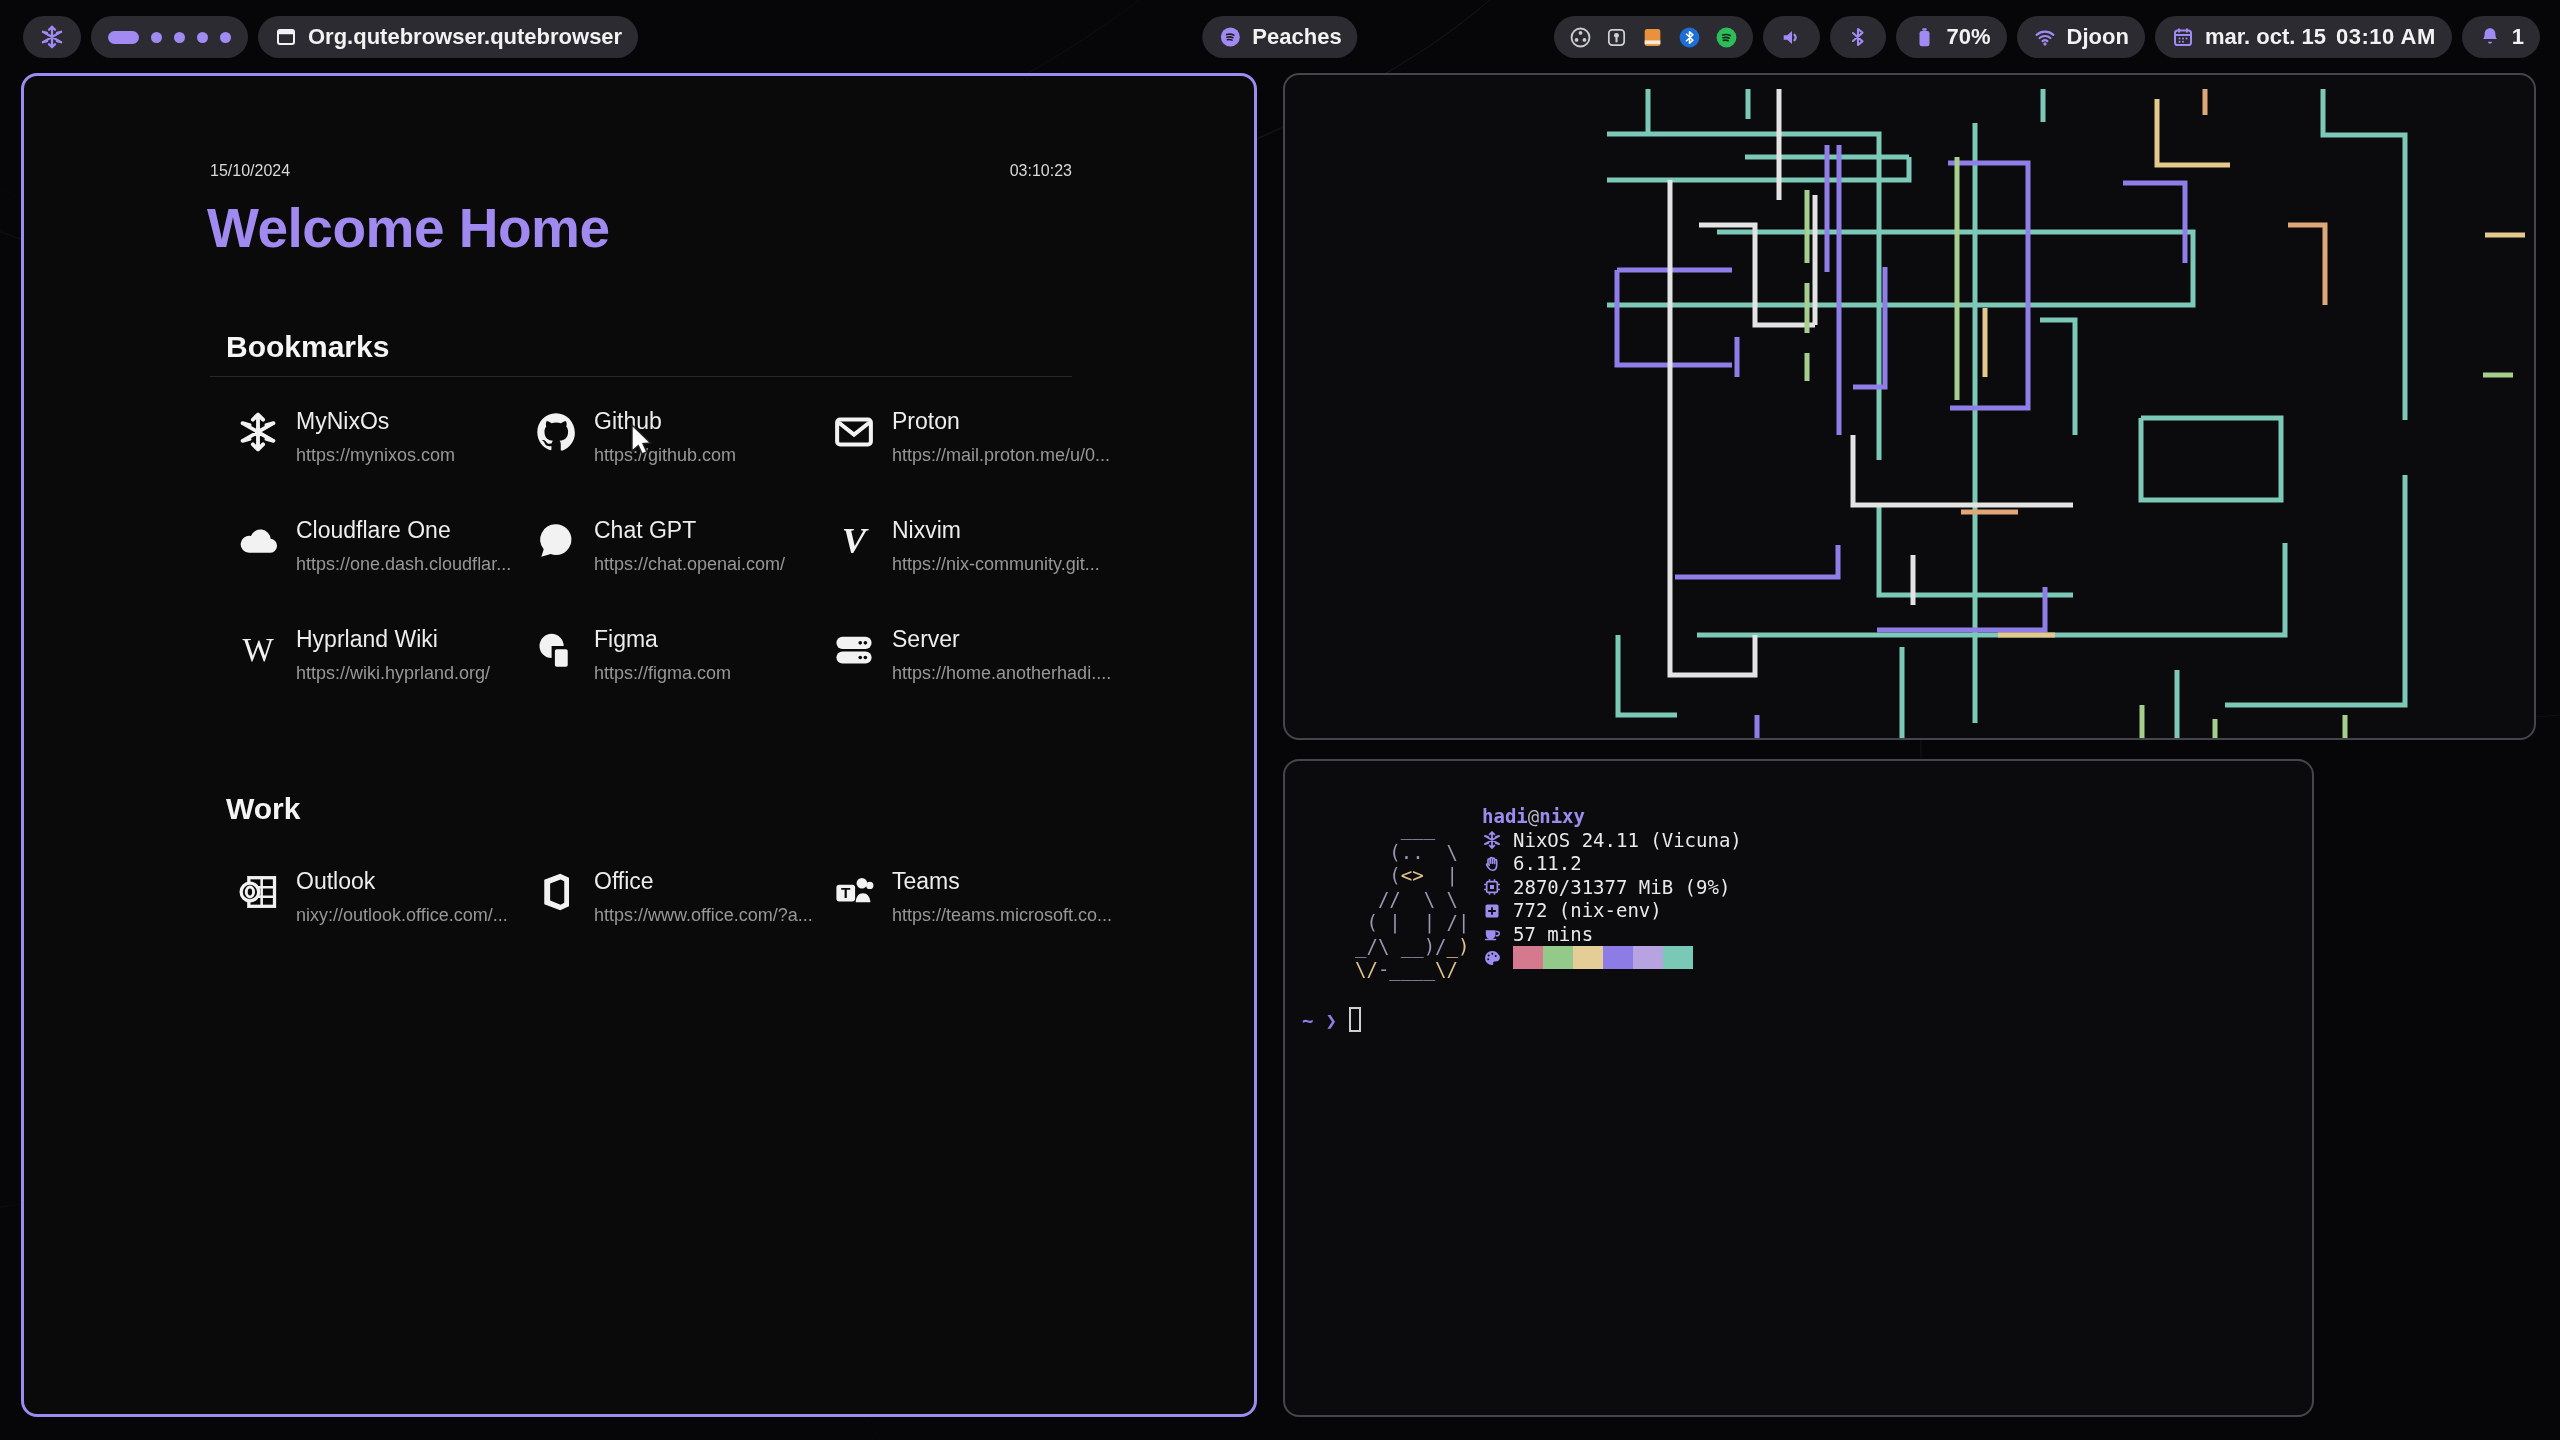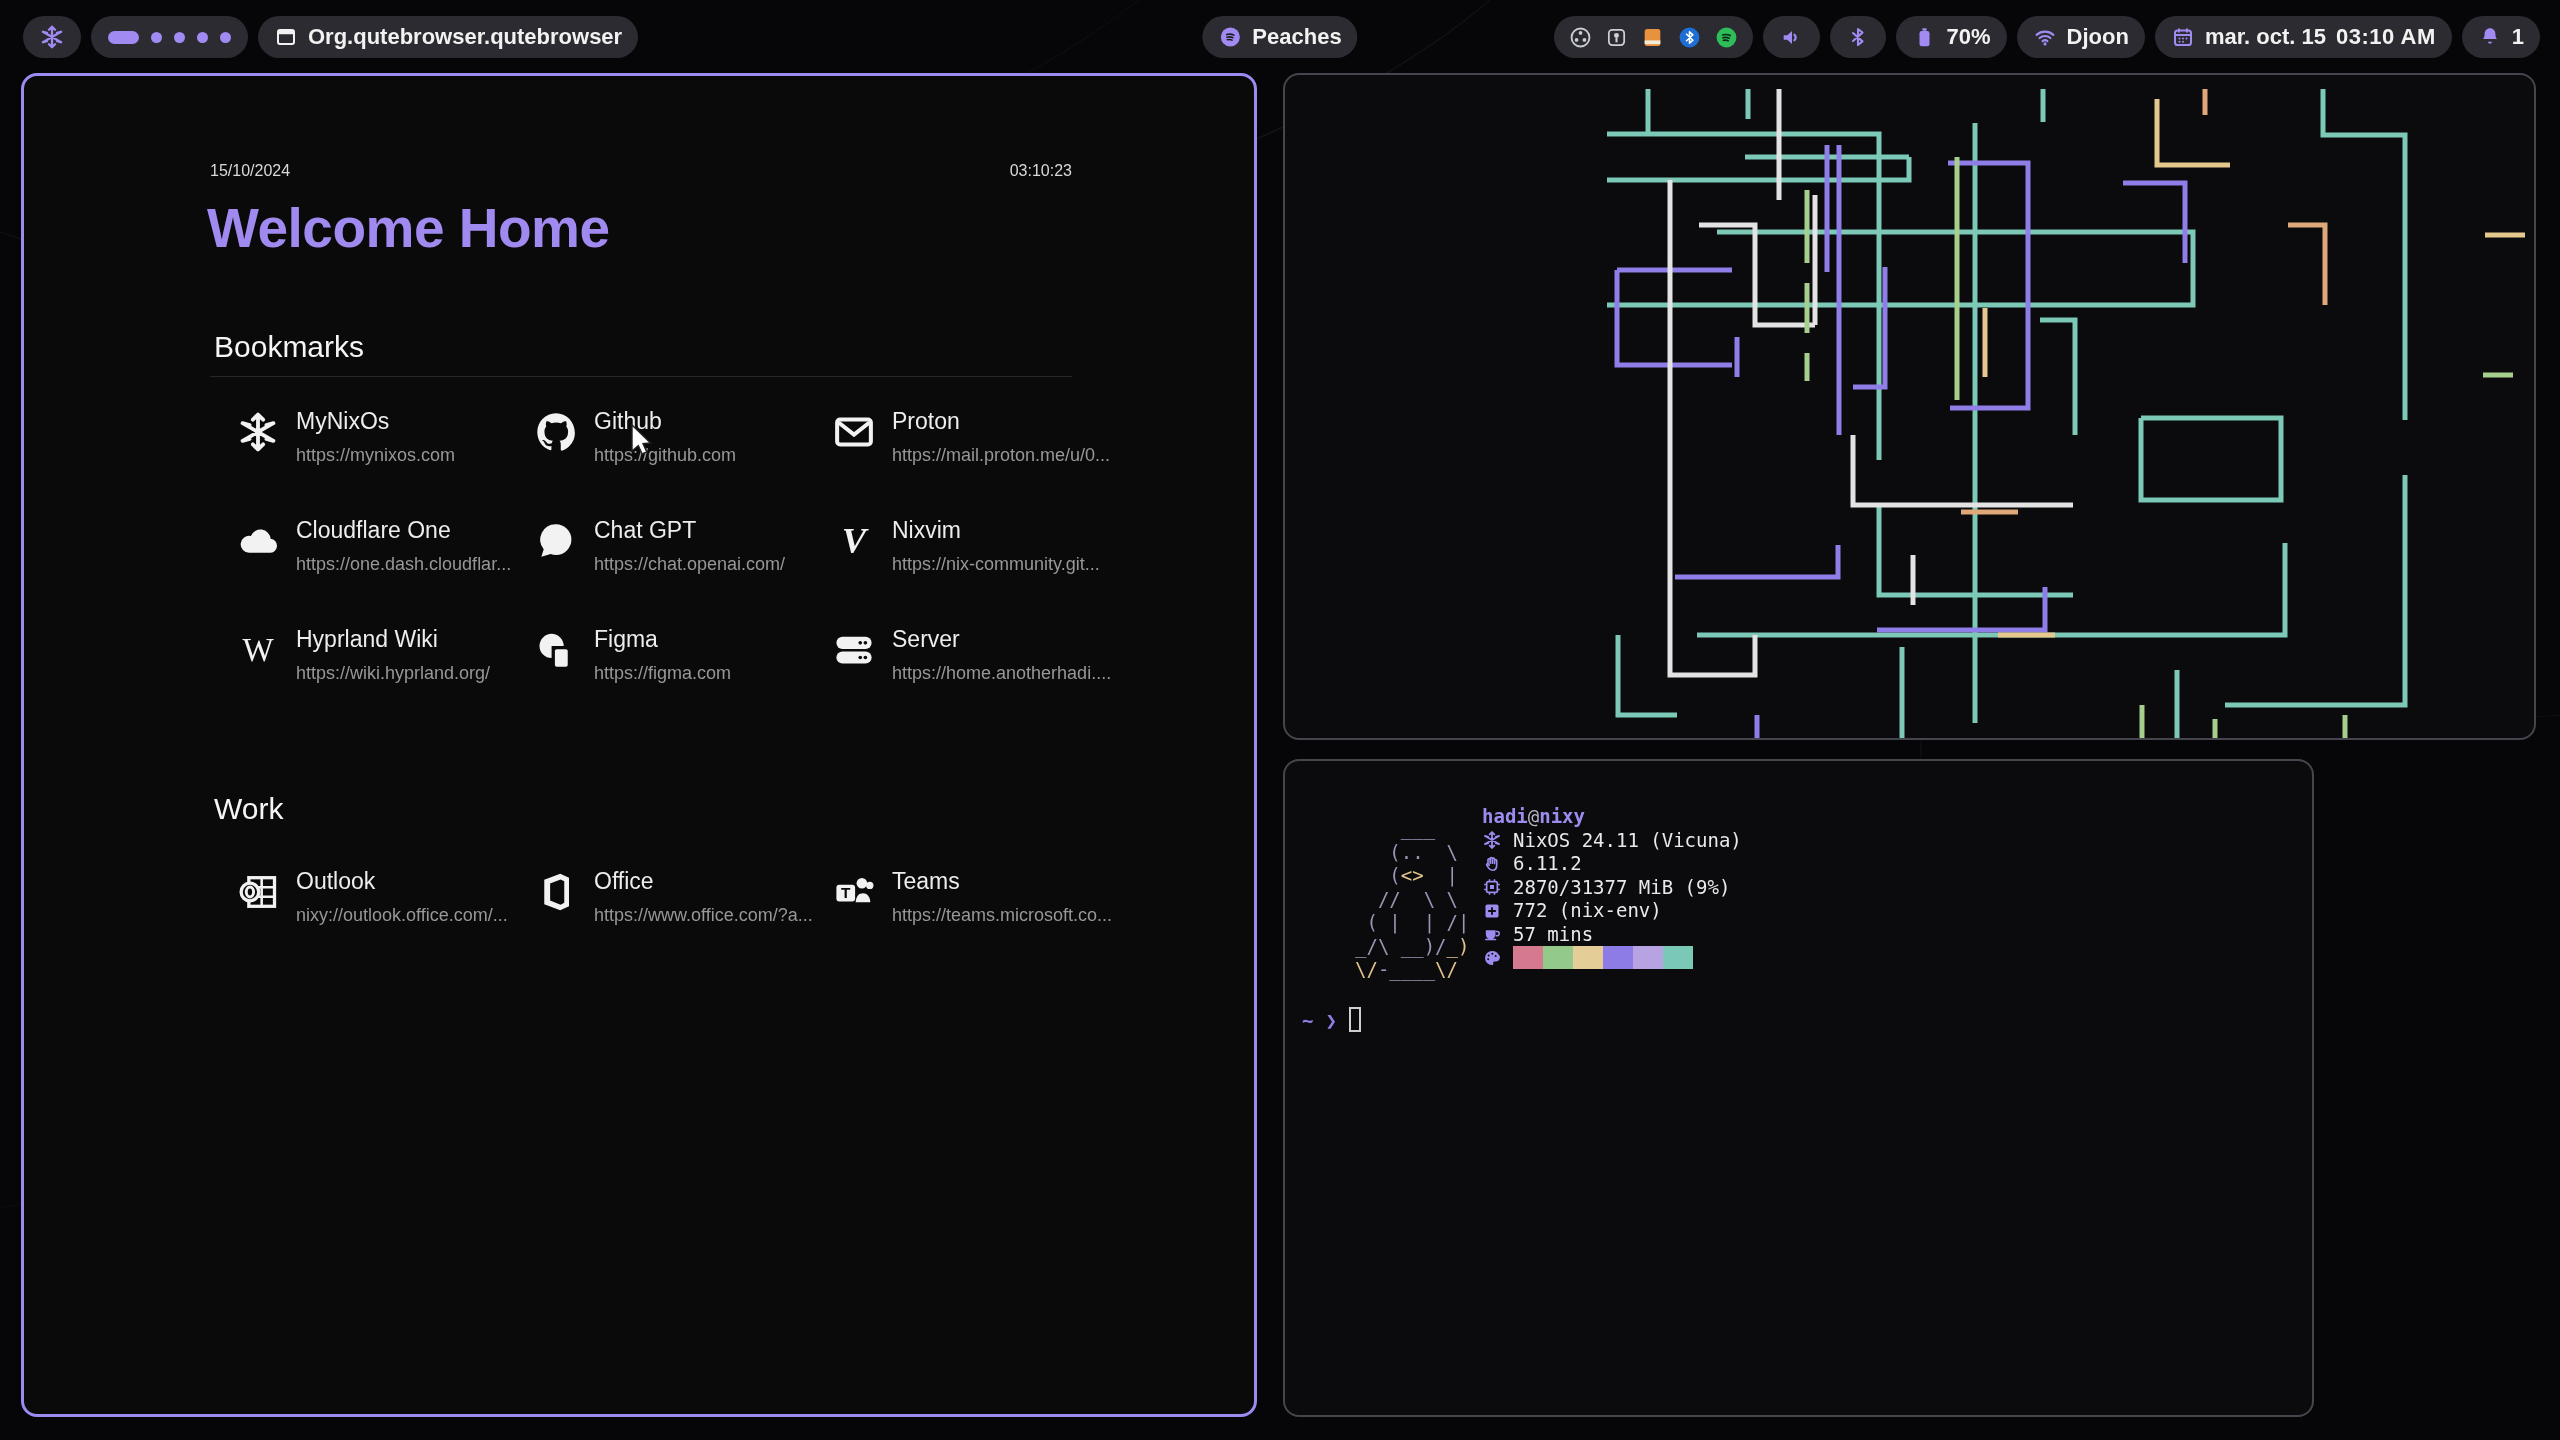--- a/index.html
+++ b/index.html
@@ -41,21 +41,21 @@
   .win-left  { left:21px;  top:73px;  width:1236px; height:1344px; border:3px solid #9c8cf2; background:#0a0a0b; }
   .win-pipes { left:1283px; top:73px; width:1253px; height:667px; border:2px solid #45454e; background:#0b0b0d; overflow:hidden; }
   .win-fetch { left:1283px; top:759px; width:1031px; height:658px; border:2px solid #45454e; background:#0b0b0d; overflow:hidden; }
 
   
   .sp-daterow { position:absolute; top:86px; left:186px; right:182px;
     display:flex; justify-content:space-between; font-size:16px; color:#d9d9d9; }
   .sp-title { position:absolute; top:120px; left:183px; font-size:55px; font-weight:700;
     color:#a08af0; letter-spacing:-.5px; }
   .sp-divider { position:absolute; top:300px; left:186px; right:182px; height:1px; background:#26262b; }
-  .sp-heading { position:absolute; left:190px; font-size:30px; font-weight:400; color:#f5f5f5; }
+  .sp-heading { position:absolute; left:202px; font-size:30px; font-weight:700; color:#f5f5f5; }
   .h-bookmarks { top:254px; }
   .h-work { top:716px; }
   .bm-grid { position:absolute; left:212px; display:grid; grid-template-columns:repeat(3,298px); row-gap:49px; }
   .g-bookmarks { top:326px; }
   .g-work { top:786px; }
   .bm-item { display:flex; height:60px; cursor:pointer; }
   .bm-icon { width:44px; height:44px; margin-top:8px; color:#f2f2f2; flex:none; }
   .bm-icon svg { width:44px; height:44px; }
   .bm-txt { margin-left:16px; padding-top:5px; min-width:0; }
   .bm-title { display:block; font-size:23px; color:#ededed; line-height:28px; font-weight:400; }

